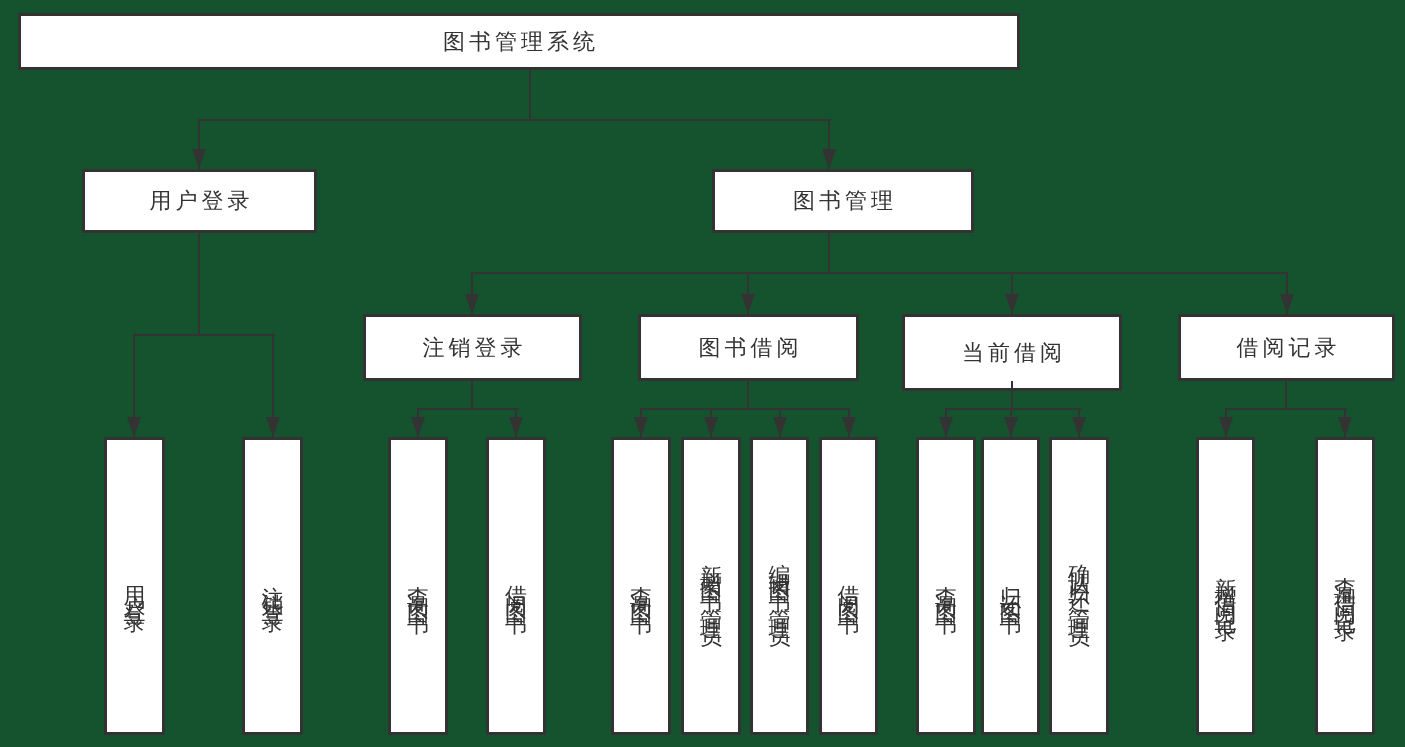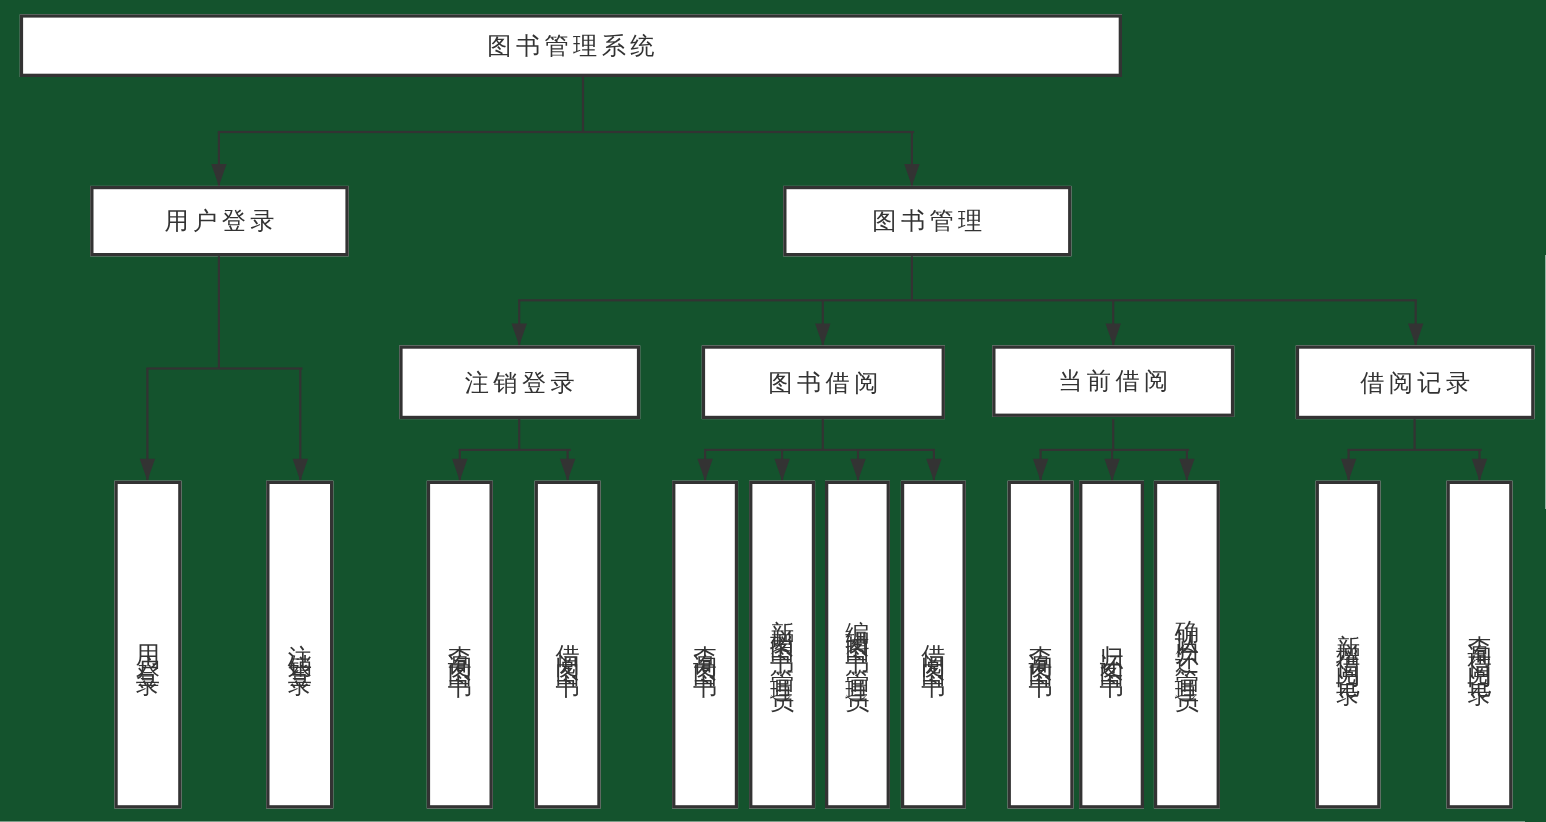--- a/index.html
+++ b/index.html
@@ -71,21 +71,21 @@
   <div class="ar" style="left:1005px;top:294px;"></div>
   <div class="vl" style="left:1286px;top:273px;height:41px;"></div>
   <div class="ar" style="left:1280px;top:294px;"></div>
 
   <div class="box" style="left:363px;top:314px;width:219px;height:67px;">
     <span>注销登录</span>
   </div>
   <div class="box" style="left:638px;top:314px;width:221px;height:67px;">
     <span>图书借阅</span>
   </div>
-  <div class="box" style="left:902px;top:314px;width:220px;height:65px;">
+  <div class="box" style="left:902px;top:314px;width:220px;height:77px;">
     <span>当前借阅</span>
   </div>
   <div class="box" style="left:1178px;top:314px;width:217px;height:67px;">
     <span>借阅记录</span>
   </div>
 
   <div class="vl" style="left:471px;top:381px;height:28px;"></div>
   <div class="hl" style="left:417px;top:408px;width:102px;"></div>
   <div class="vl" style="left:417px;top:409px;height:28px;"></div>
   <div class="ar" style="left:411px;top:417px;"></div>

